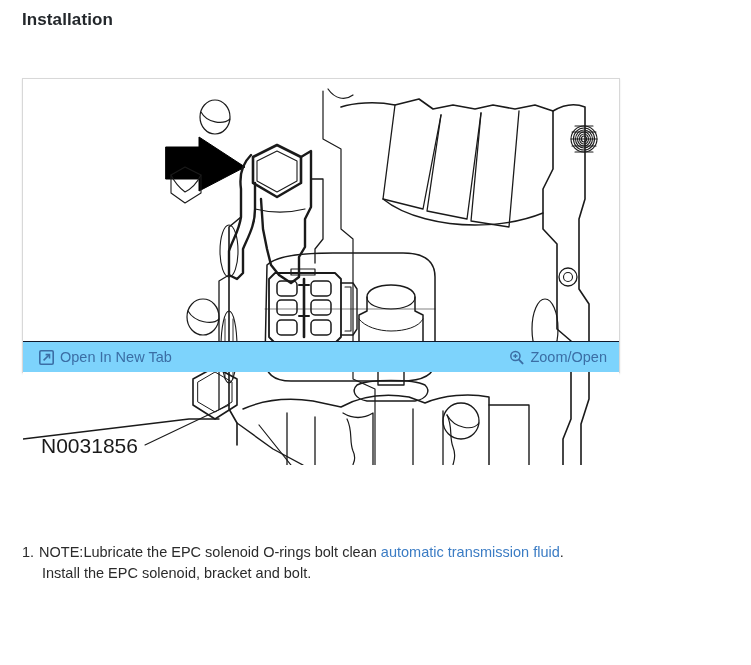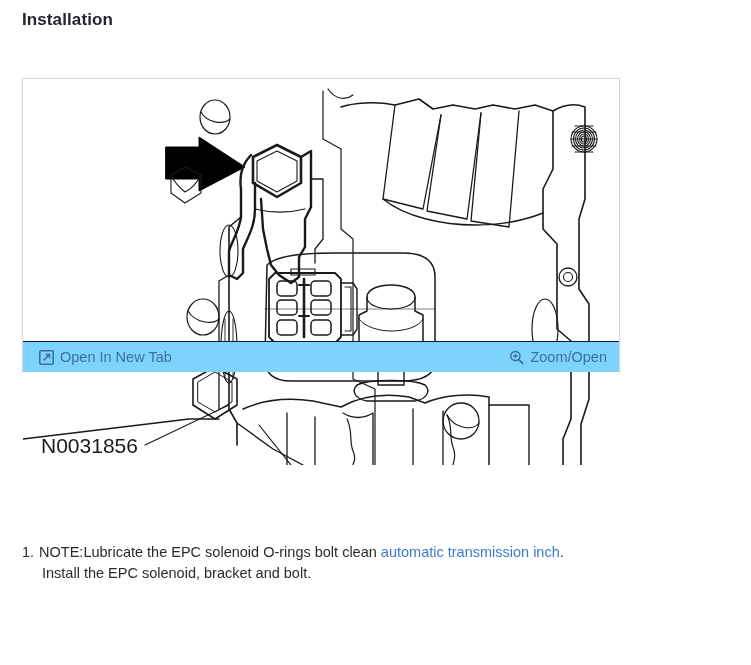--- a/index.html
+++ b/index.html
@@ -261,21 +261,21 @@
     </div>
 
   </div>
 </div>
 
 <div class="steps">
 
   <div class="step-row">
     <span class="step-num">1.</span>
     <span class="step-body">
-      <span class="b">NOTE:</span><span>Lubricate the EPC solenoid O-rings bolt clean </span><span class="link">automatic transmission inch</span><span>.</span>
+      <span class="b">NOTE:</span><span>Lubricate the EPC solenoid O-rings bolt clean </span><span class="link">automatic transmission fluid</span><span>.</span>
     </span>
   </div>
 
   <div class="sub-block">
     <div class="sub-line">Install the EPC solenoid, bracket and bolt.</div>
   </div>
 
 </div>
 
 </body></html>

